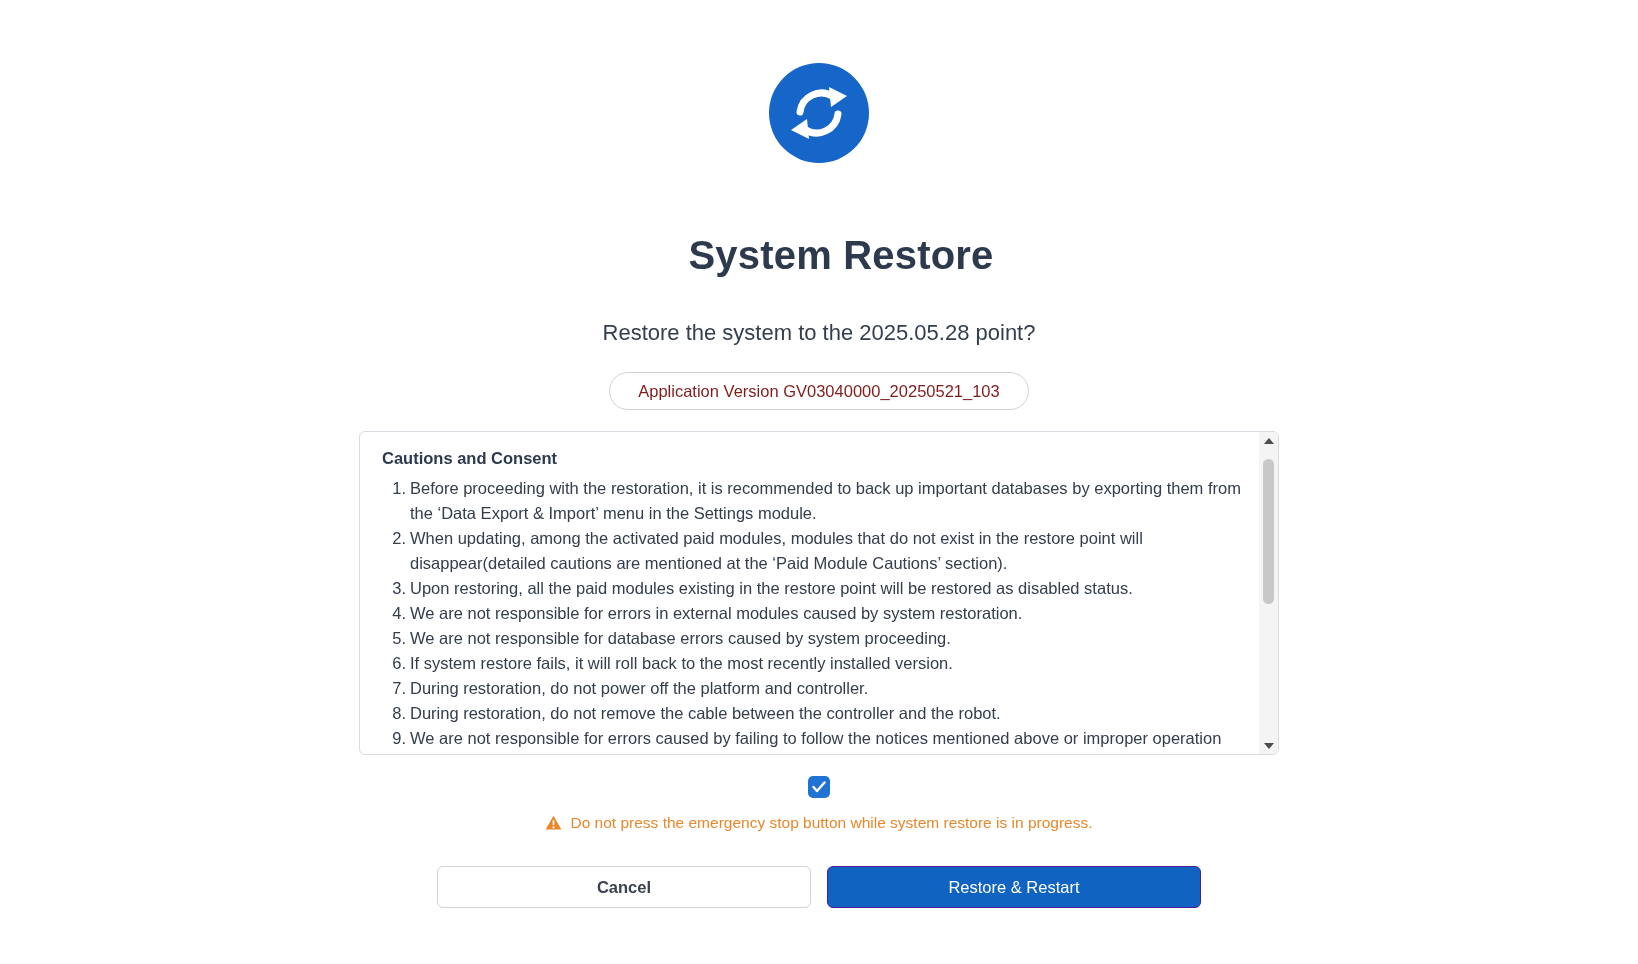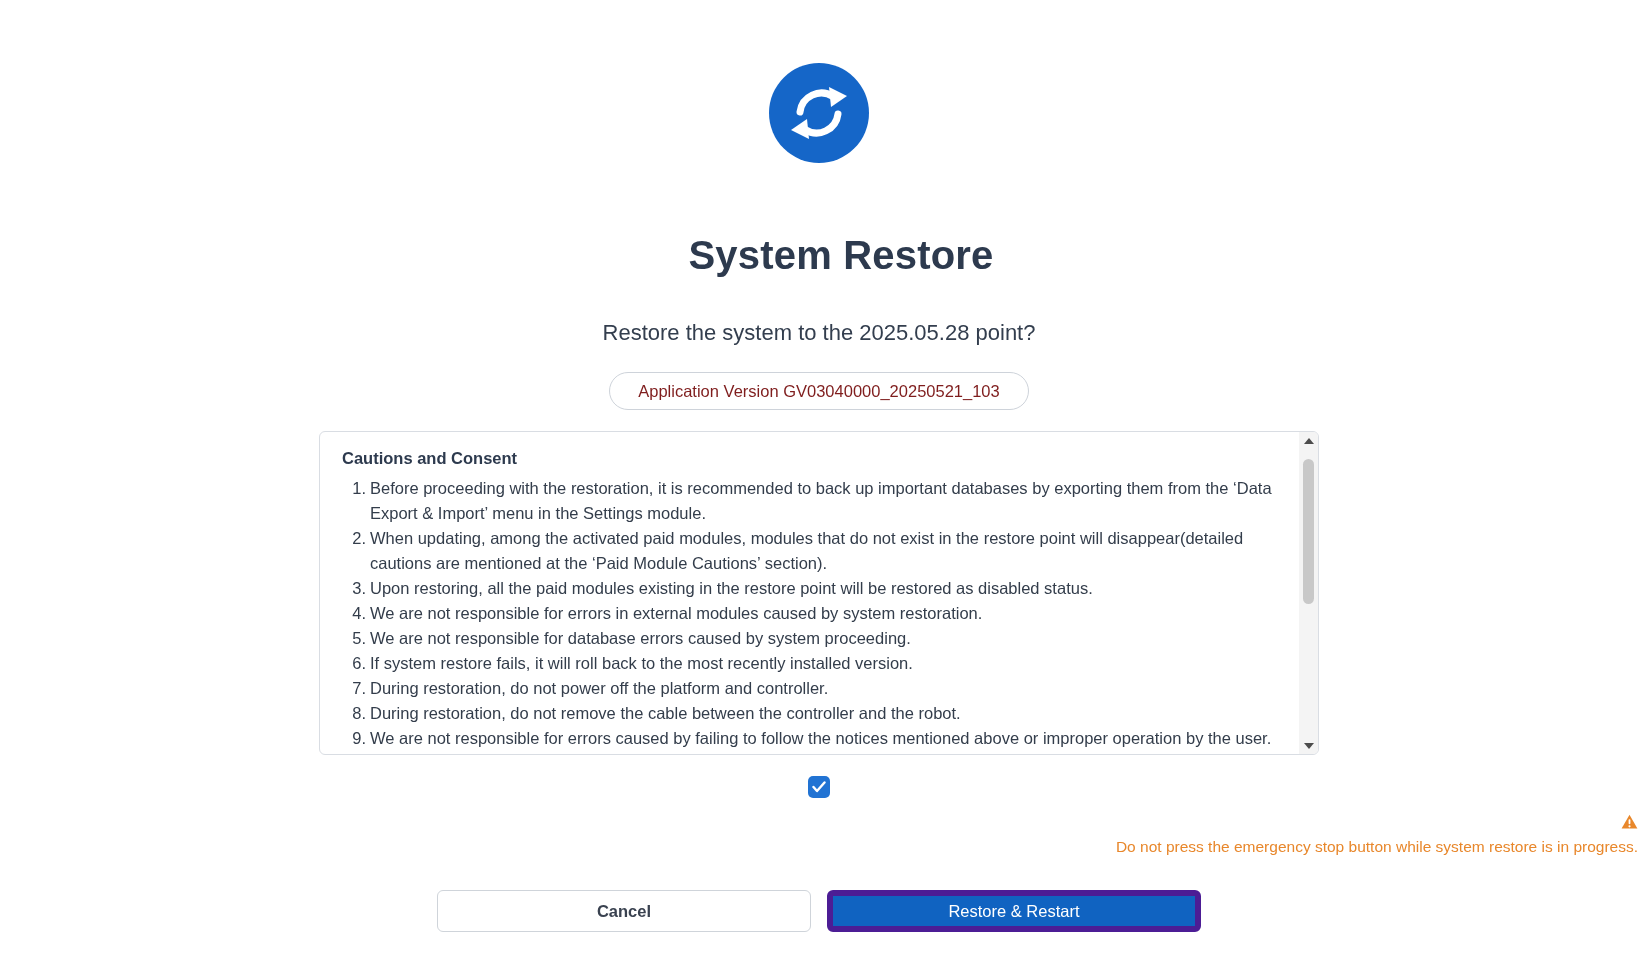--- a/index.html
+++ b/index.html
@@ -12,21 +12,21 @@
     font-weight: 700; color: #2d3a4e; letter-spacing: 0.2px; line-height: 40px; margin-left: 44px; }
 
   .subtitle { margin-top: 44px; text-align: center; font-size: 22px;
     color: #333e4e; line-height: 27px; }
 
   .pill-row { display: flex; justify-content: center; margin-top: 26px; }
   .version-pill { display: inline-flex; align-items: center; height: 38px;
     padding: 0 28px; border: 1px solid #ced3da; border-radius: 19px;
     font-size: 16.5px; color: #7f1d1d; background: #fff; }
 
-  .cautions-box { width: 1000px; height: 324px; margin: 21px auto 0;
+  .cautions-box { width: 920px; height: 324px; margin: 21px auto 0;
     border: 1px solid #d9dde3; border-radius: 6px; display: flex;
     overflow: hidden; background: #fff; }
   .cautions-content { flex: 1; height: 322px; overflow: hidden;
     padding: 14px 16px 0 22px; font-size: 16.5px; line-height: 25px; color: #333d4b; }
   .cautions-heading { font-size: 16.5px; font-weight: 700; color: #2d3a4e;
     line-height: 24px; margin-bottom: 6px; }
   ol.cautions-list { list-style: none; counter-reset: li; }
   ol.cautions-list li { counter-increment: li; padding-left: 28px; position: relative; }
   ol.cautions-list li::before { content: counter(li) "."; position: absolute;
     left: 0; width: 24px; text-align: right; }
@@ -44,29 +44,29 @@
   .sb-thumb { position: absolute; top: 10px; left: 4px; width: 11px;
     height: 145px; border-radius: 6px; background: #c8c8c8; }
 
   .consent-row { margin-top: 21px; display: flex; justify-content: center;
     align-items: center; gap: 12px; }
   .checkbox { width: 22px; height: 22px; border-radius: 5px; background: #2173d3;
     display: flex; align-items: center; justify-content: center; flex: none; cursor: pointer; }
   .consent-label { font-size: 16.5px; color: #2e3947; }
 
   .warning-row { margin-top: 16px; display: flex; justify-content: center;
-    align-items: flex-end; gap: 8px; flex-direction: column; }
+    align-items: center; gap: 8px; }
   .warning-text { font-size: 15.5px; color: #e8872b; }
 
   .buttons-row { margin-top: 34px; display: flex; justify-content: center; gap: 16px; }
   .btn { width: 374px; height: 42px; border-radius: 6px; font-size: 16.5px;
     font-family: "Liberation Sans", sans-serif; cursor: pointer;
     display: flex; align-items: center; justify-content: center; font-weight: bold; }
   .btn-cancel { background: #ffffff; border: 1px solid #cfd4da; color: #3a4250; }
-  .btn-primary { background: #1063c1; border: 6px solid #4c1d95; color: #ffffff; font-weight: 400; }
+  .btn-primary { background: #1063c1; border: 1px solid #4c1d95; color: #ffffff; font-weight: 400; }
 </style>
 </head>
 <body>
 
 <div class="icon-wrap">
   <svg viewBox="0 0 100 100" width="100" height="100">
     <circle cx="50" cy="50" r="50" fill="#1566c8"></circle>
     <g stroke="#ffffff" stroke-width="7" fill="none" stroke-linecap="round">
       <path d="M 31 49 A 21.5 21.5 0 0 1 64 33.5"></path>
       <path d="M 69 51 A 21.5 21.5 0 0 1 36 66.5"></path>

